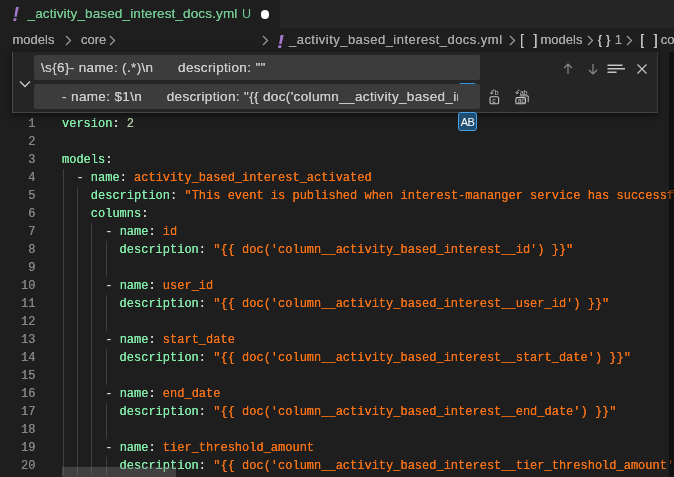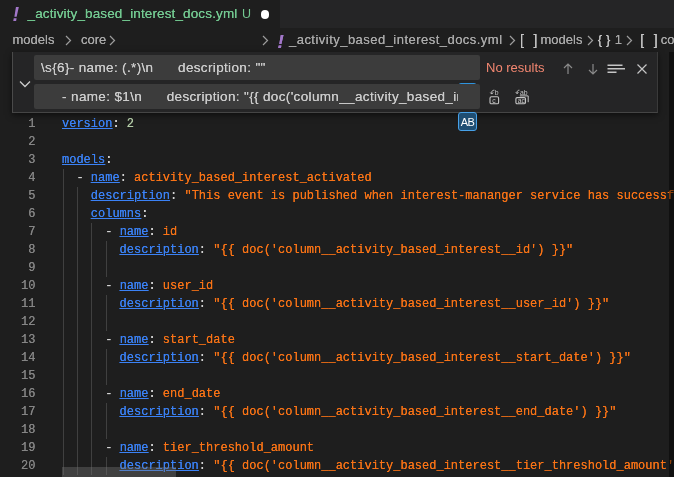--- a/index.html
+++ b/index.html
@@ -16,21 +16,21 @@
   #tabdot{left:260.8px;top:10px;width:8.5px;height:8.5px;border-radius:50%;background:#ffffff;}
   
   #crumbs{left:0;top:28px;width:674px;height:24px;background:#1e1e1e;}
   #crumbs span{position:absolute;top:0;height:24px;line-height:24px;color:#a9a9a9;font-size:13px;white-space:pre;text-shadow:0 0 0.5px currentColor;}
   #crumbs svg{position:absolute;top:7px;}
   #crumbs .icn{color:#c5c5c5;}
   
   #lnums{left:0;top:115px;width:35.5px;text-align:right;color:#858585;
          font:12px/18px "Liberation Mono",monospace;white-space:pre;text-shadow:0 0 0.55px currentColor;}
   #code{left:62px;top:115px;font:12px/18px "Liberation Mono",monospace;white-space:pre;margin:0;color:#d4d4d4;text-shadow:0 0 0.55px currentColor;}
-  .k{color:#3b82f6;text-decoration:underline;} .s{color:#f97316;} .n{color:#b5cea8;} .p{color:#d4d4d4;}
+  .k{color:#86efac;} .s{color:#f97316;} .n{color:#b5cea8;} .p{color:#d4d4d4;}
   .guide{position:absolute;width:1px;background:#404040;}
   #hthumb{left:62px;top:467px;width:114px;height:10px;background:rgba(121,121,121,0.38);}
   
   #findw{left:12px;top:52px;width:646px;height:61px;background:#252526;
          border-left:1px solid #4a4a4a;border-bottom:1px solid #454545;border-right:1px solid #3a3a3a;
          box-shadow:0 2px 6px rgba(0,0,0,0.55);box-sizing:border-box;}
   .finput{position:absolute;left:21px;width:446px;height:25px;background:#3c3c3c;border-radius:2px;}
   .ftext{position:absolute;left:7px;top:0;height:25px;line-height:25px;color:#cccccc;text-shadow:0 0 0.5px currentColor;
          font-size:13.5px;letter-spacing:0.35px;white-space:pre;}
   .tgl{position:absolute;top:4px;width:19px;height:19px;border-radius:3px;
@@ -144,21 +144,20 @@
       <div class="tgl" style="left:403px;color:#b6b6b6;"><span style="position:relative;top:-1.5px;">ab</span><svg style="position:absolute;left:1.5px;top:13px;" width="16" height="4" viewBox="0 0 16 4">
           <path d="M0.5 0 V3 H15.5 V0" stroke="#b6b6b6" stroke-width="1" fill="none"></path>
         </svg></div>
       <div class="tgl tglon" style="left:424px;">
         <span style="position:absolute;left:3px;top:10px;width:4.5px;height:4.5px;background:#fff;"></span>
         <svg style="position:absolute;left:7px;top:1px;" width="10" height="11" viewBox="0 0 10 11">
           <path d="M5 0.5 V10 M0.9 2.9 L9.1 7.6 M9.1 2.9 L0.9 7.6" stroke="#ffffff" stroke-width="1.5" fill="none"></path>
         </svg>
       </div>
     </div>
-    <div class="abs" style="left:473px;top:3px;height:25px;line-height:25px;color:#f48771;font-size:13px;">No results</div>
 
     <svg class="ficon" style="left:547px;top:9px;" width="16" height="16" viewBox="0 0 16 16">
       <path d="M8 3 L8 13 M4 7 L8 3 L12 7" stroke="#8a8a8a" stroke-width="1.2" fill="none"></path>
     </svg>
     <svg class="ficon" style="left:572px;top:9px;" width="16" height="16" viewBox="0 0 16 16">
       <path d="M8 3 L8 13 M4 9 L8 13 L12 9" stroke="#8a8a8a" stroke-width="1.2" fill="none"></path>
     </svg>
     <svg class="ficon" style="left:593px;top:9px;" width="20" height="16" viewBox="0 0 20 16">
       <path d="M1.5 4.3 H16.5 M1.5 7.8 H19 M1.5 11.3 H10.5" stroke="#c5c5c5" stroke-width="1.4" fill="none"></path>
     </svg>

